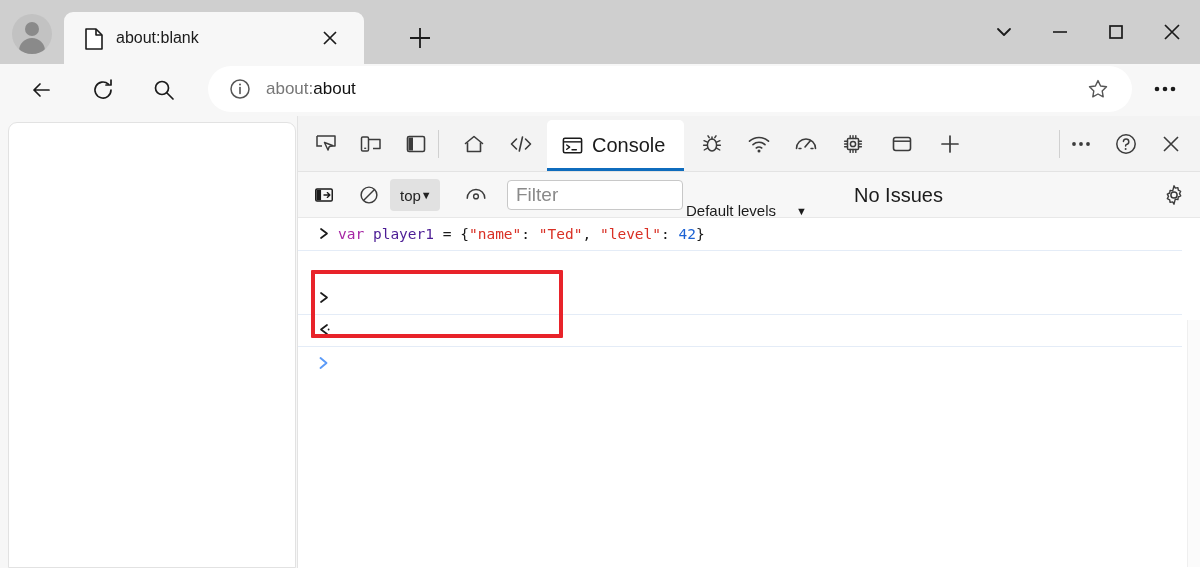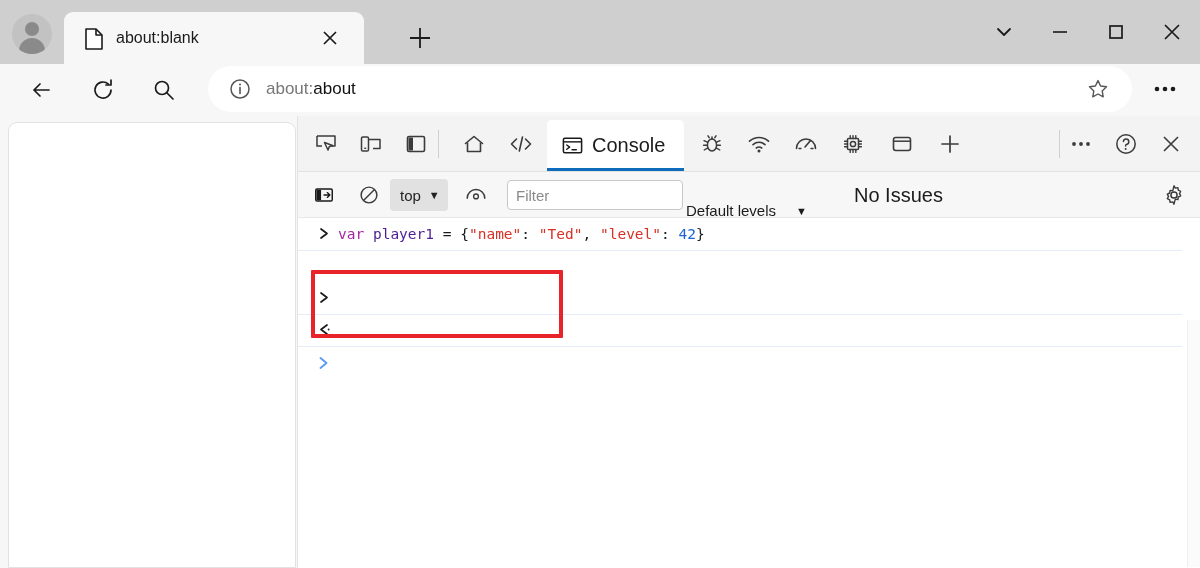--- a/index.html
+++ b/index.html
@@ -90,27 +90,27 @@
   .dt-console-underline{position:absolute;left:249px;top:52px;width:137px;height:3px;background:#0f6cbd;}
 
   
   .dt-filterbar{
     position:absolute;left:0;top:56px;width:902px;height:46px;background:#f7f7f7;
     border-bottom:1px solid #e8e8e8;box-sizing:border-box;
   }
   .fb-icon{position:absolute;top:7px;width:32px;height:32px;display:flex;align-items:center;justify-content:center;}
   .ctx-pill{
     position:absolute;left:92px;top:7px;height:32px;padding:0 8px 0 10px;
-    background:#e1e1e1;border-radius:4px;display:flex;align-items:center;gap:8px;
+    background:#e1e1e1;border-radius:4px;display:flex;align-items:center;gap:0;
   }
   .ctx-pill .t{font-size:15px;color:#222;}
   .filter-input{
     position:absolute;left:209px;top:8px;width:176px;height:30px;
     background:#ffffff;border:1px solid #c8c8c8;border-radius:4px;
-    font-size:15px;color:#333;padding:0 8px;box-sizing:border-box;
+    font-size:19px;color:#333;padding:0 8px;box-sizing:border-box;
     font-family:"Liberation Sans", sans-serif;
   }
   .filter-input::placeholder{color:#8a8a8a;}
   .levels{
     position:absolute;left:388px;top:16px;height:46px;line-height:46px;
     font-size:15px;color:#1b1b1b;display:flex;align-items:center;gap:20px;
   }
   .noissues{
     position:absolute;left:556px;top:0;height:46px;line-height:46px;font-size:20px;color:#1b1b1b;
   }

